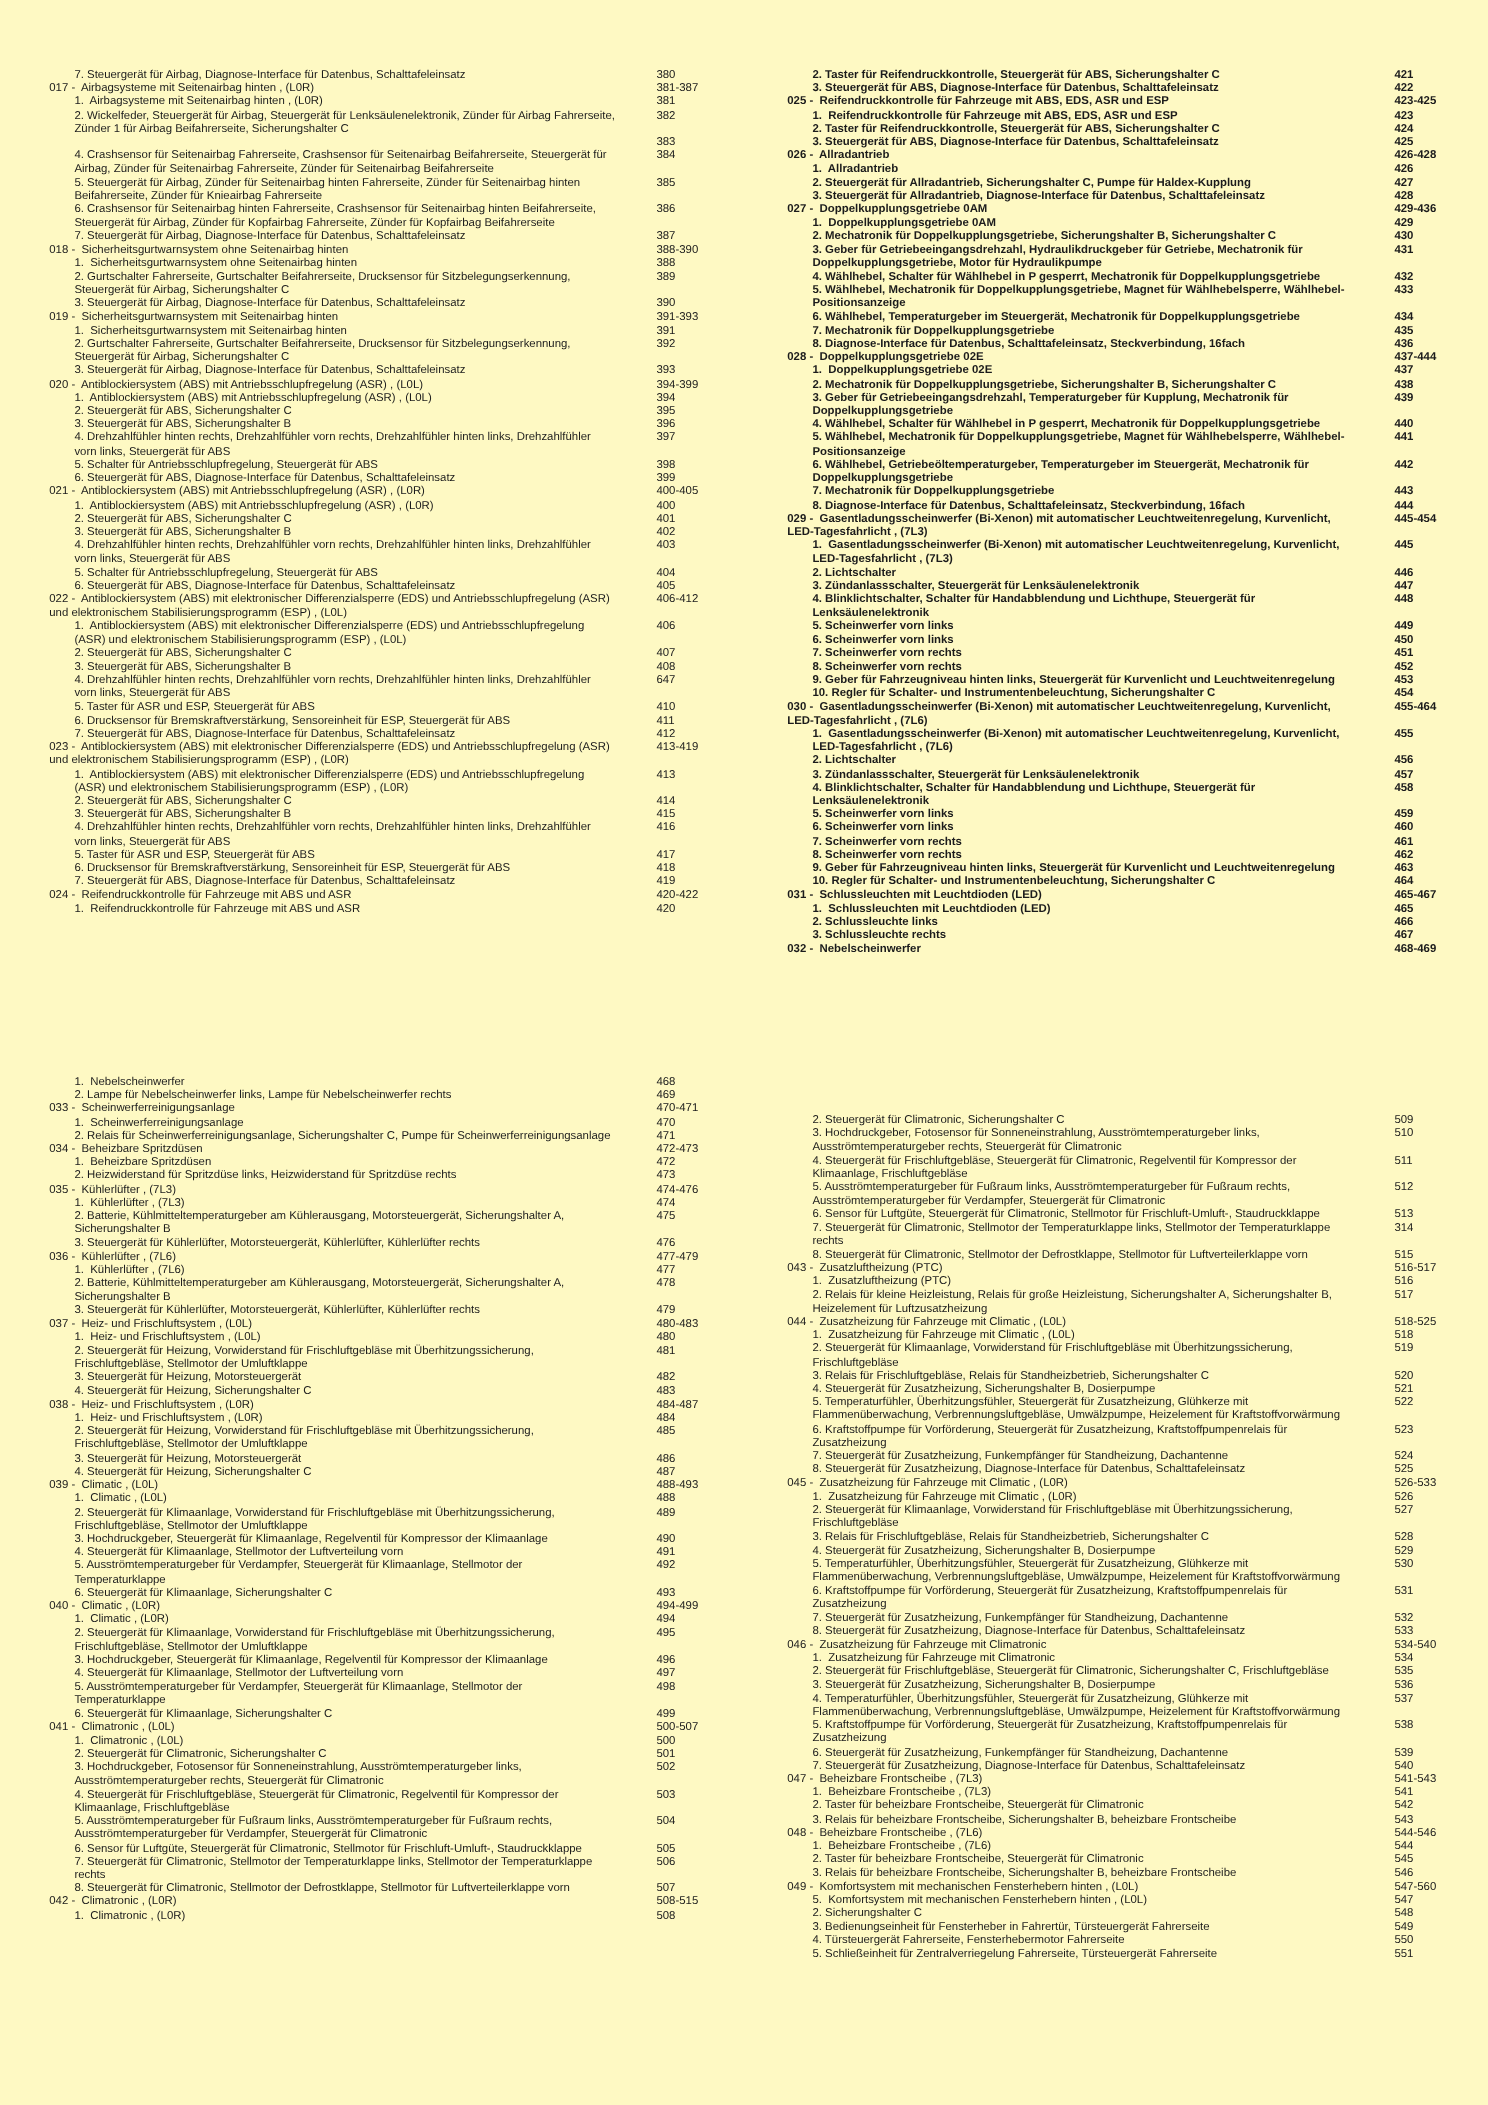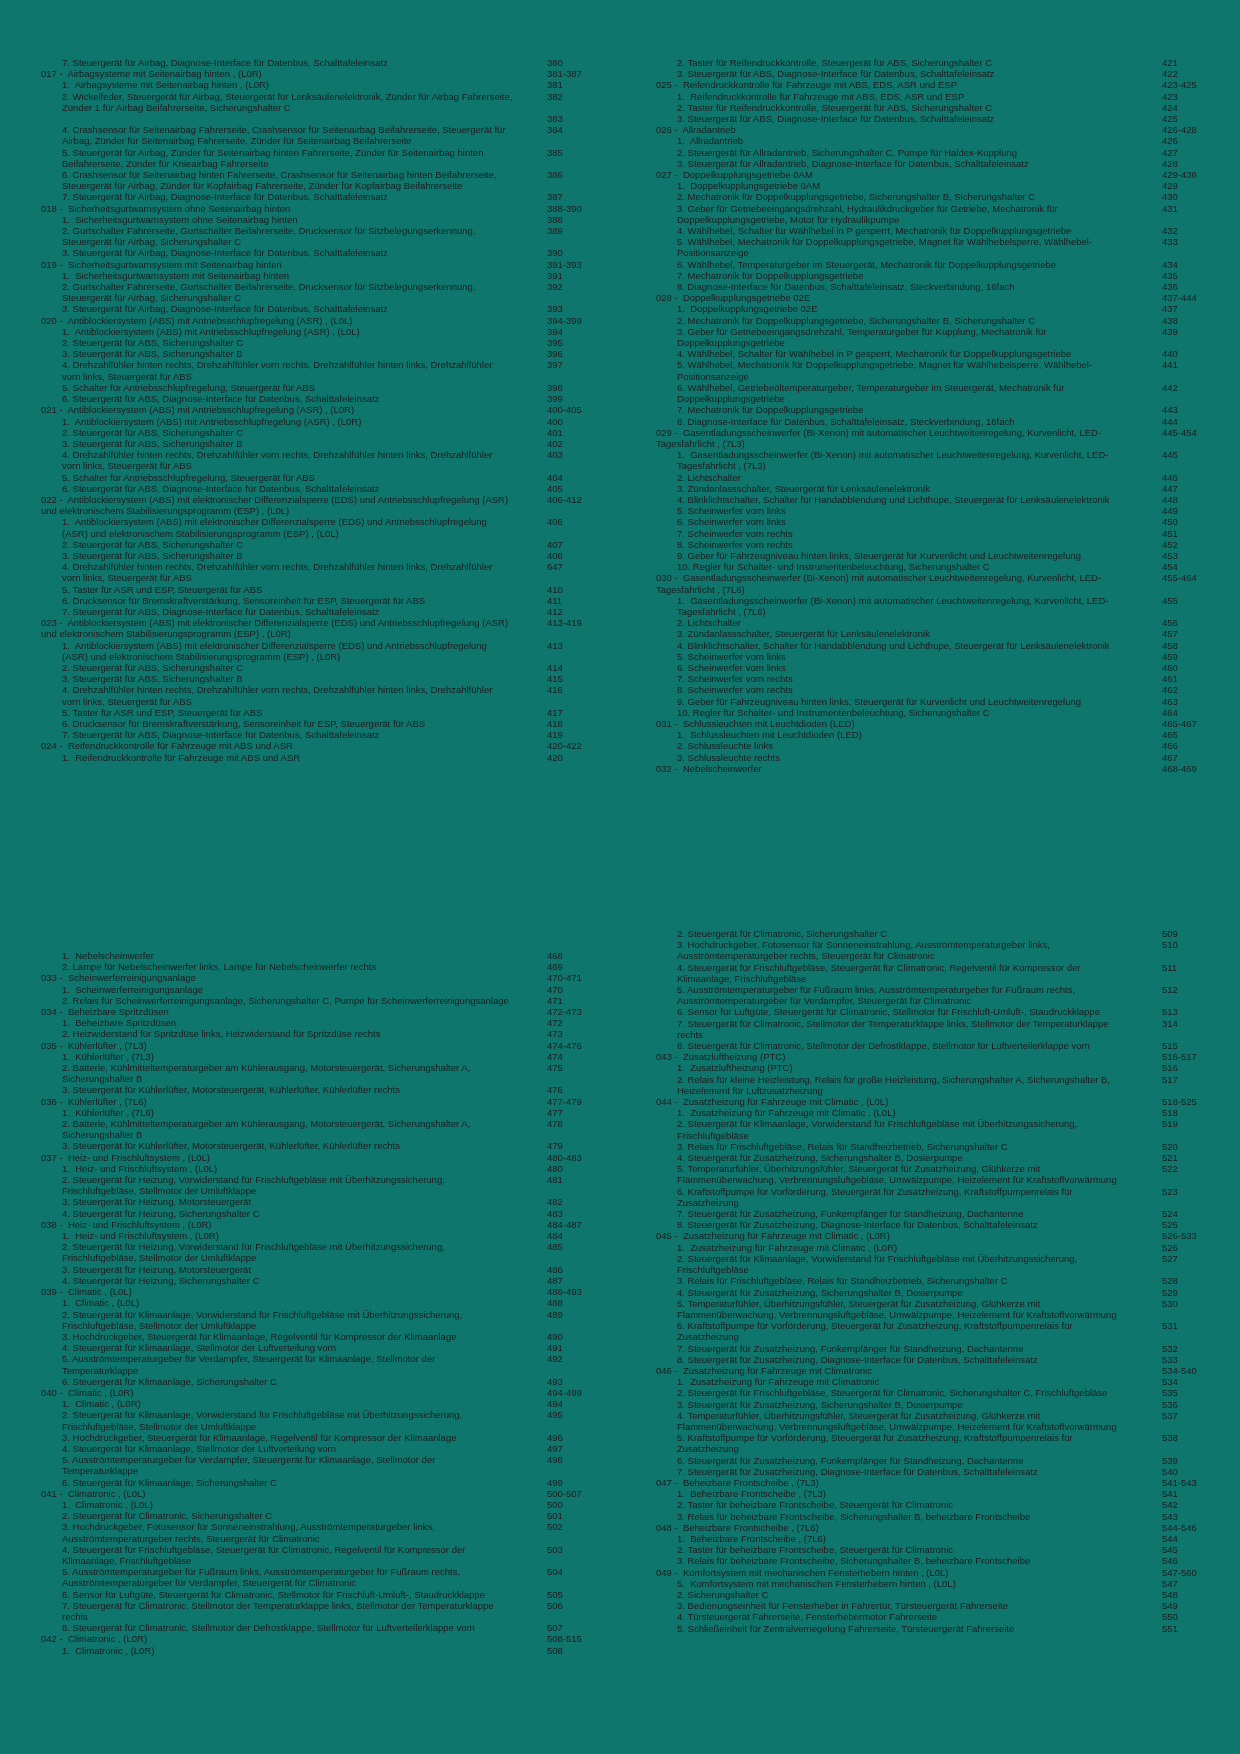--- a/index.html
+++ b/index.html
@@ -5,33 +5,33 @@
 <style>
   html, body {
     margin: 0;
     padding: 0;
     background: #ffffff;
   }
   .page {
     position: relative;
     width: 1240px;
     height: 1754px;
-    background: #0f766e;
+    background: #fef9c3;
     font-family: "Liberation Sans", "DejaVu Sans", sans-serif;
     font-size: 9.5px;
     line-height: 11.2px;
     color: #1b1b1b;
   }
   .col {
     position: absolute;
     width: 562px;
   }
   #col-0 { left: 41px;  top: 57px;  }
-  #col-1 { left: 656px; top: 57px;  }
-  #col-2 { left: 41px;  top: 950px; }
+  #col-1 { left: 656px; top: 57px; font-weight: bold;  }
+  #col-2 { left: 41px;  top: 896px; }
   #col-3 { left: 656px; top: 928px; }
   .row {
     display: flex;
     align-items: flex-start;
   }
   .row .txt {
     flex: 0 1 472px;
     box-sizing: border-box;
     white-space: pre-wrap;
   }

